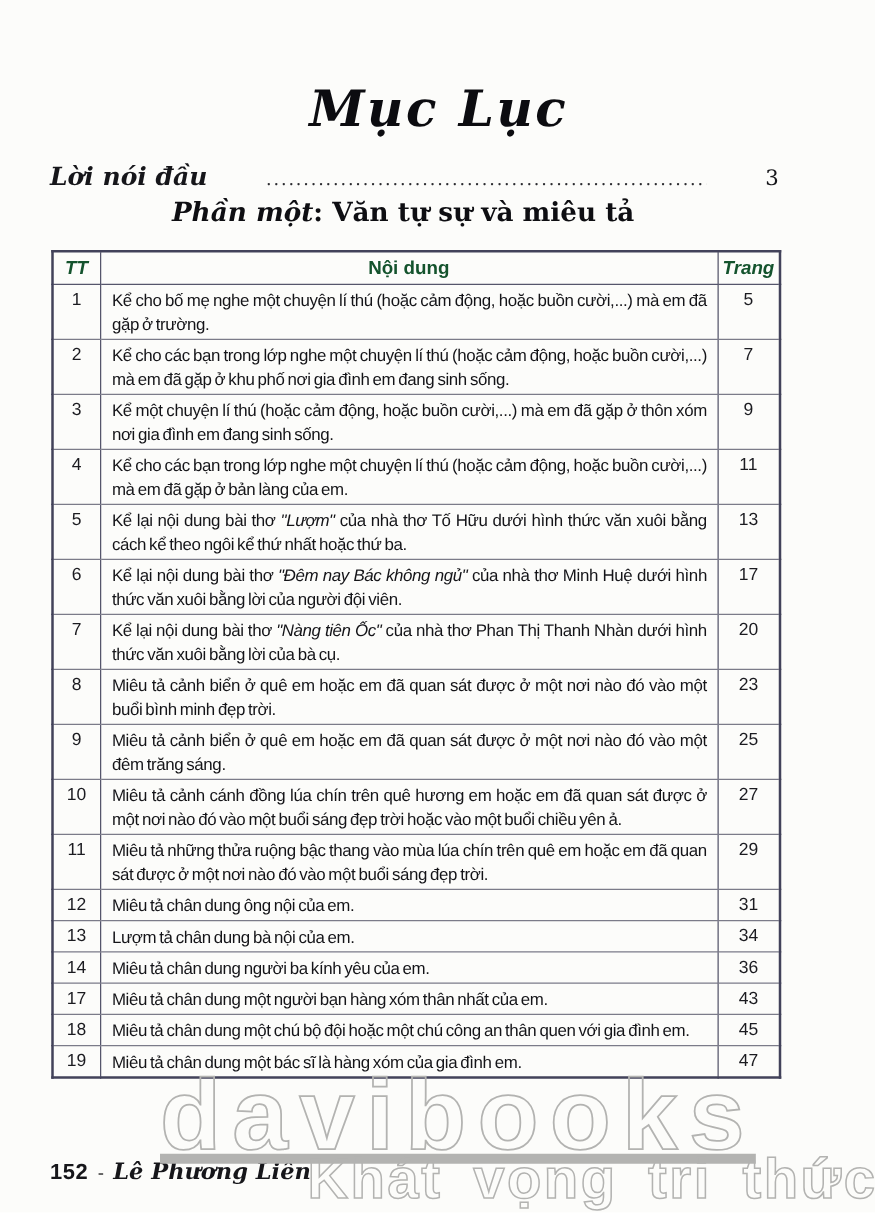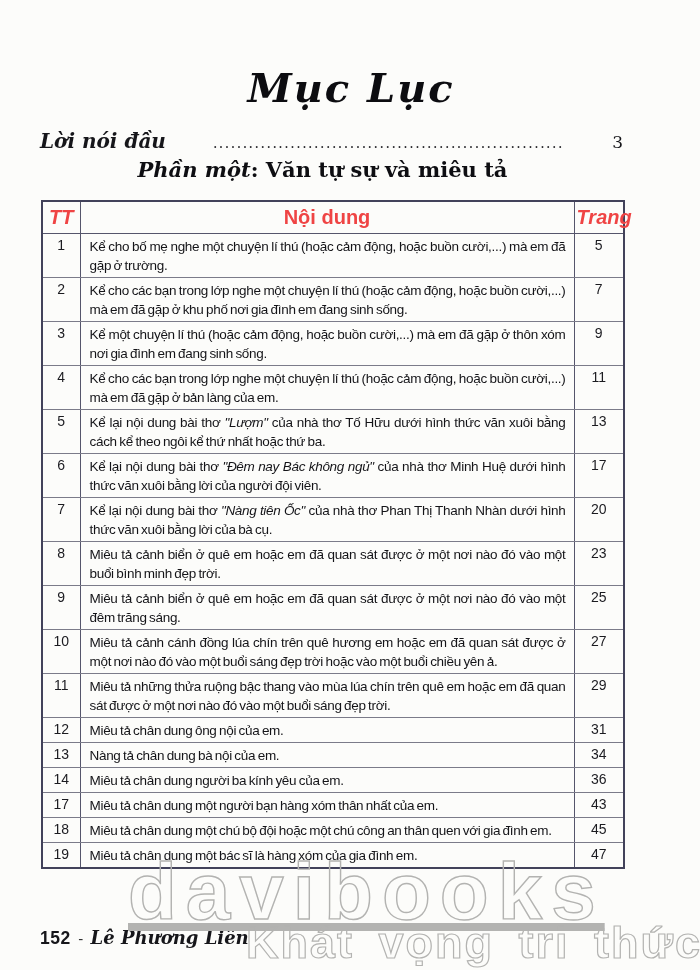--- a/index.html
+++ b/index.html
@@ -36,21 +36,21 @@
   .sh-emph { font-style:italic; }
   
   table.toc {
     position:absolute; top:200px; left:41px; width:582px;
     border-collapse:collapse; table-layout:fixed;
     border:2px solid #42425a;
   }
   .toc th, .toc td { border:1px solid #55556b; }
   .toc tbody td { border-top-color:#7b7b89; border-bottom-color:#7b7b89; }
   .toc th {
-    font-size:20px; font-weight:bold; padding:4px 2px; color:#ef4444;
+    font-size:15px; font-weight:bold; padding:4px 2px; color:#14532d;
     background:#fcfcfa;
   }
   .toc th.col-tt, .toc th.col-page { font-style:italic; }
   .toc td.tt, .toc td.page-num {
     text-align:center; vertical-align:top; font-size:14px; padding-top:3px; color:#1b1b20;
   }
   .toc td.content {
     font-size:13.5px; line-height:19px; letter-spacing:-0.3px; word-spacing:-1px;
     text-align:justify; vertical-align:top; padding:2.5px 8px 2.5px 9px; color:#141418;
   }
@@ -159,21 +159,21 @@
           <td class="content"><span>Miêu tả những thửa ruộng bậc thang vào mùa lúa chín trên quê em hoặc em đã quan sát được ở một nơi nào đó vào một buổi sáng đẹp trời.</span></td>
           <td class="page-num">29</td>
         </tr>
         <tr>
           <td class="tt">12</td>
           <td class="content"><span>Miêu tả chân dung ông nội của em.</span></td>
           <td class="page-num">31</td>
         </tr>
         <tr>
           <td class="tt">13</td>
-          <td class="content"><span>Nàng tả chân dung bà nội của em.</span></td>
+          <td class="content"><span>Lượm tả chân dung bà nội của em.</span></td>
           <td class="page-num">34</td>
         </tr>
         <tr>
           <td class="tt">14</td>
           <td class="content"><span>Miêu tả chân dung người ba kính yêu của em.</span></td>
           <td class="page-num">36</td>
         </tr>
         <tr>
           <td class="tt">17</td>
           <td class="content"><span>Miêu tả chân dung một người bạn hàng xóm thân nhất của em.</span></td>

